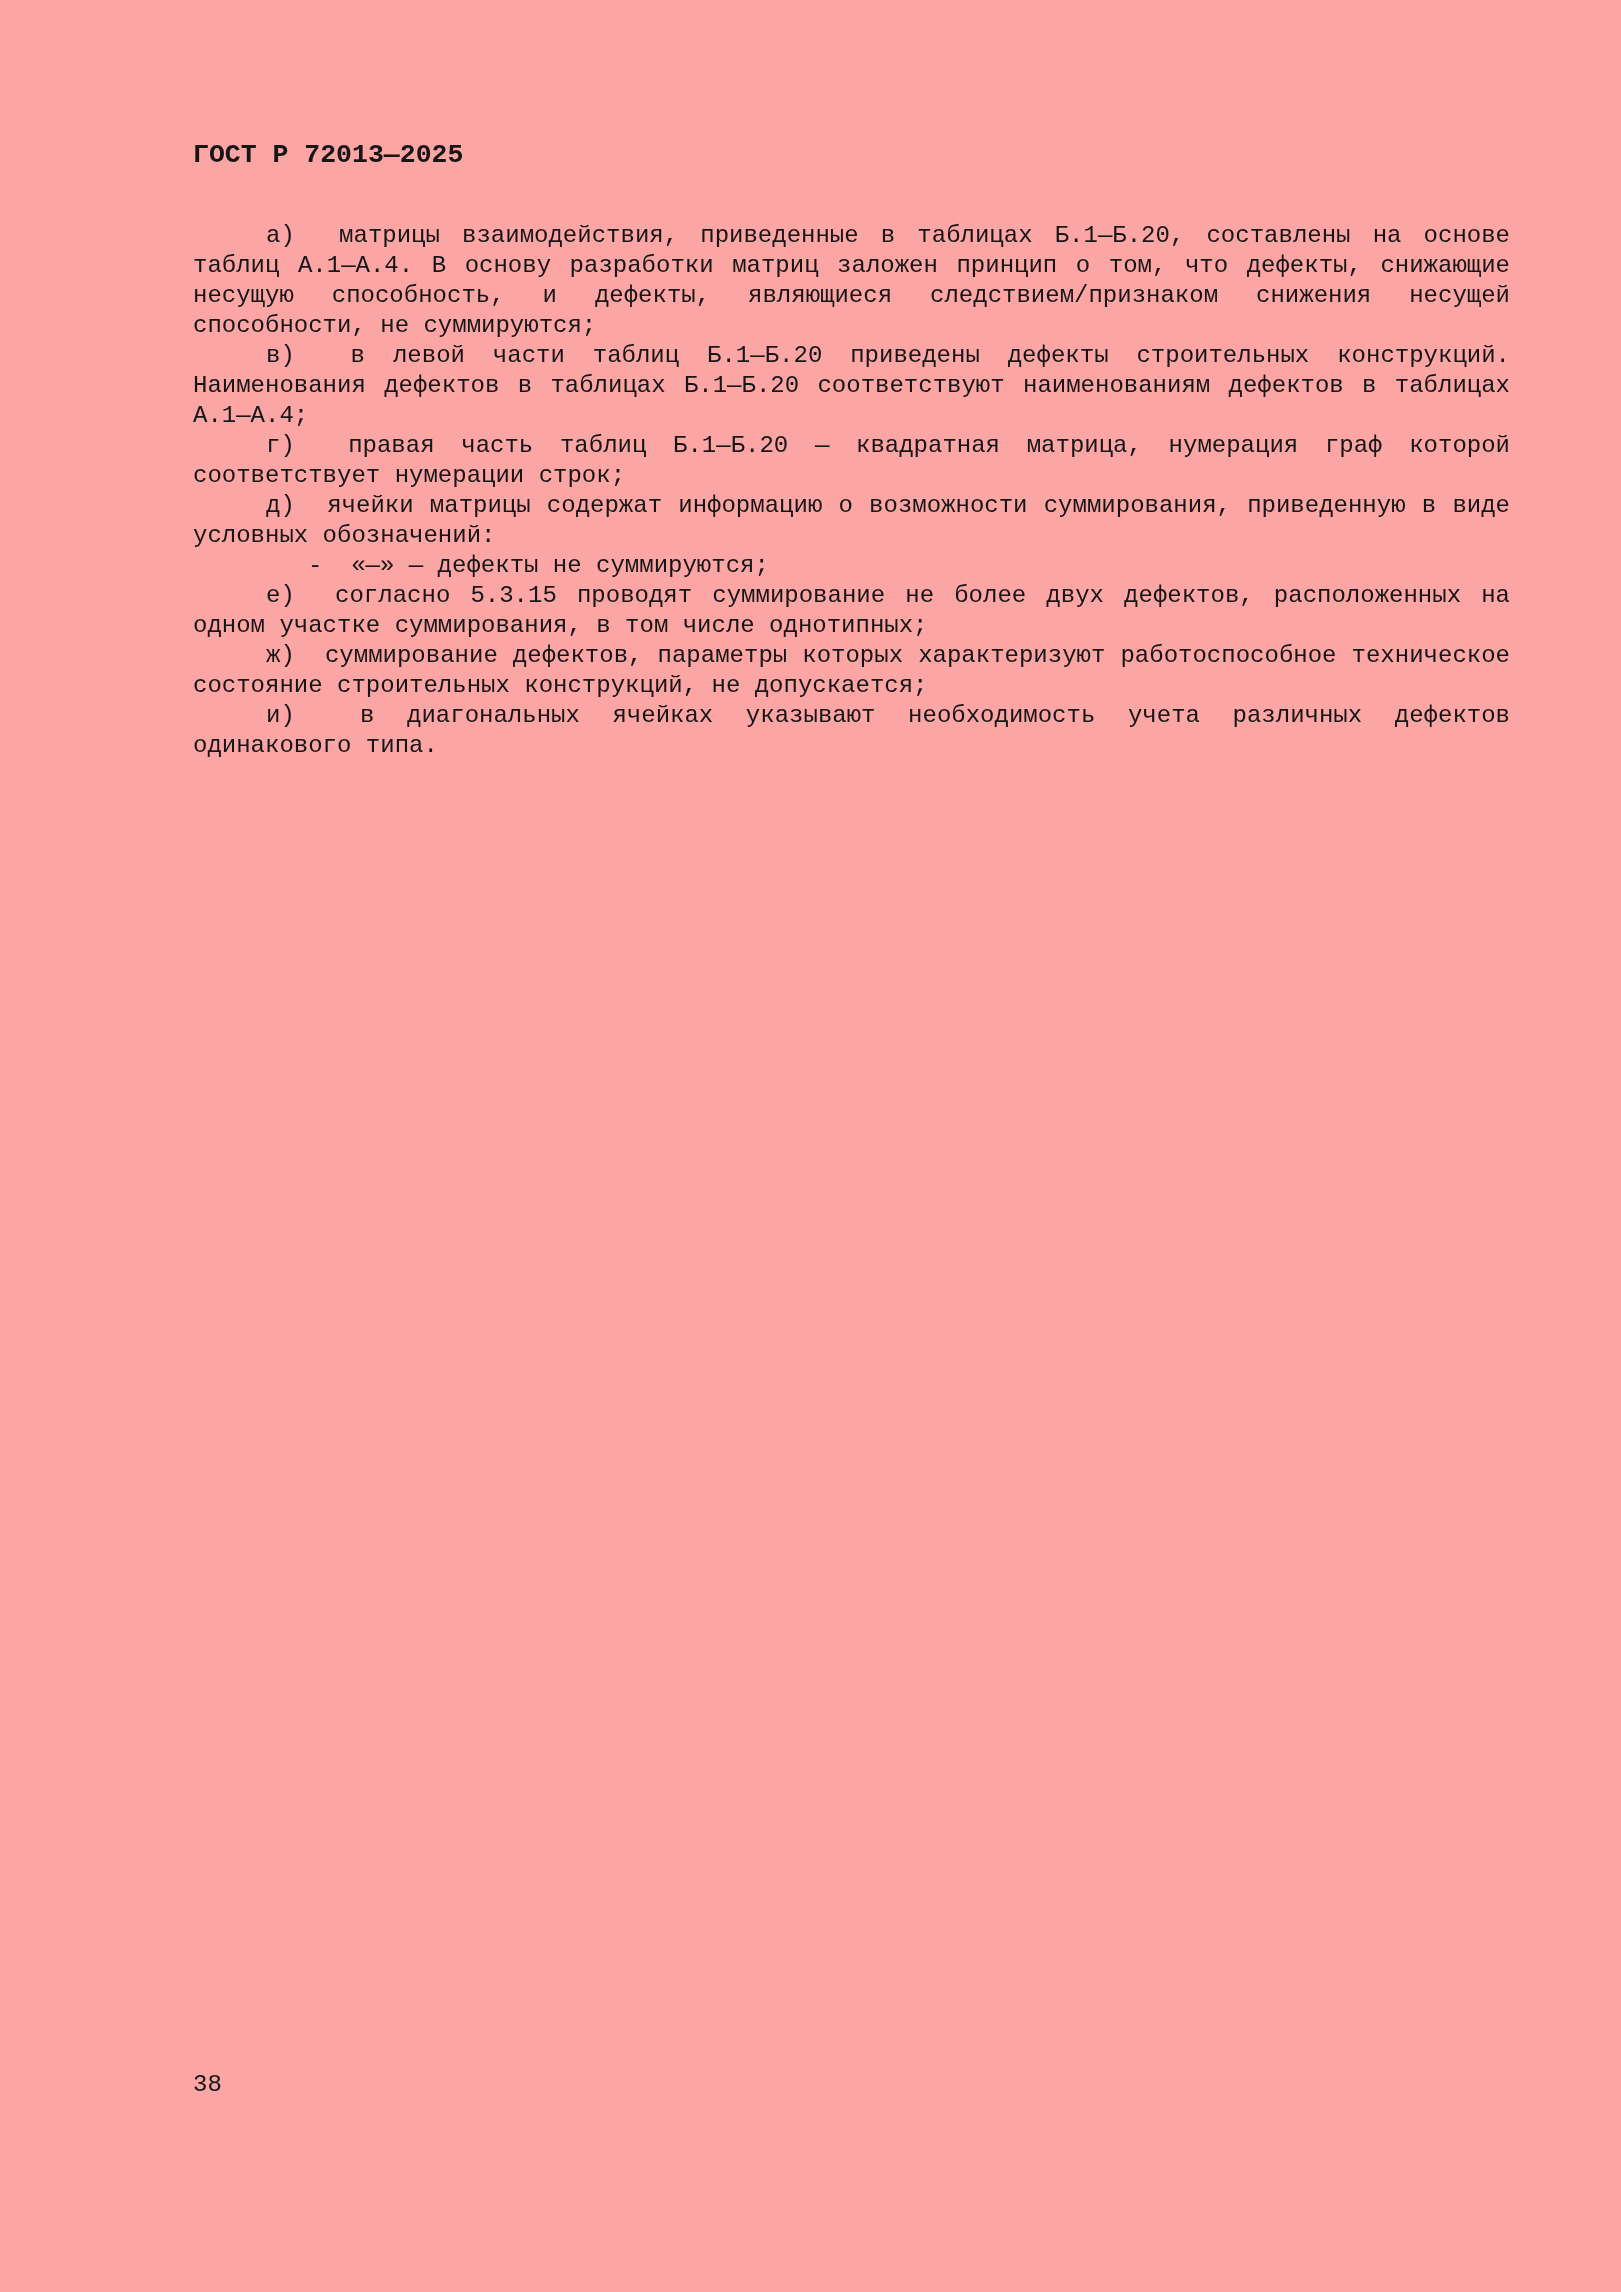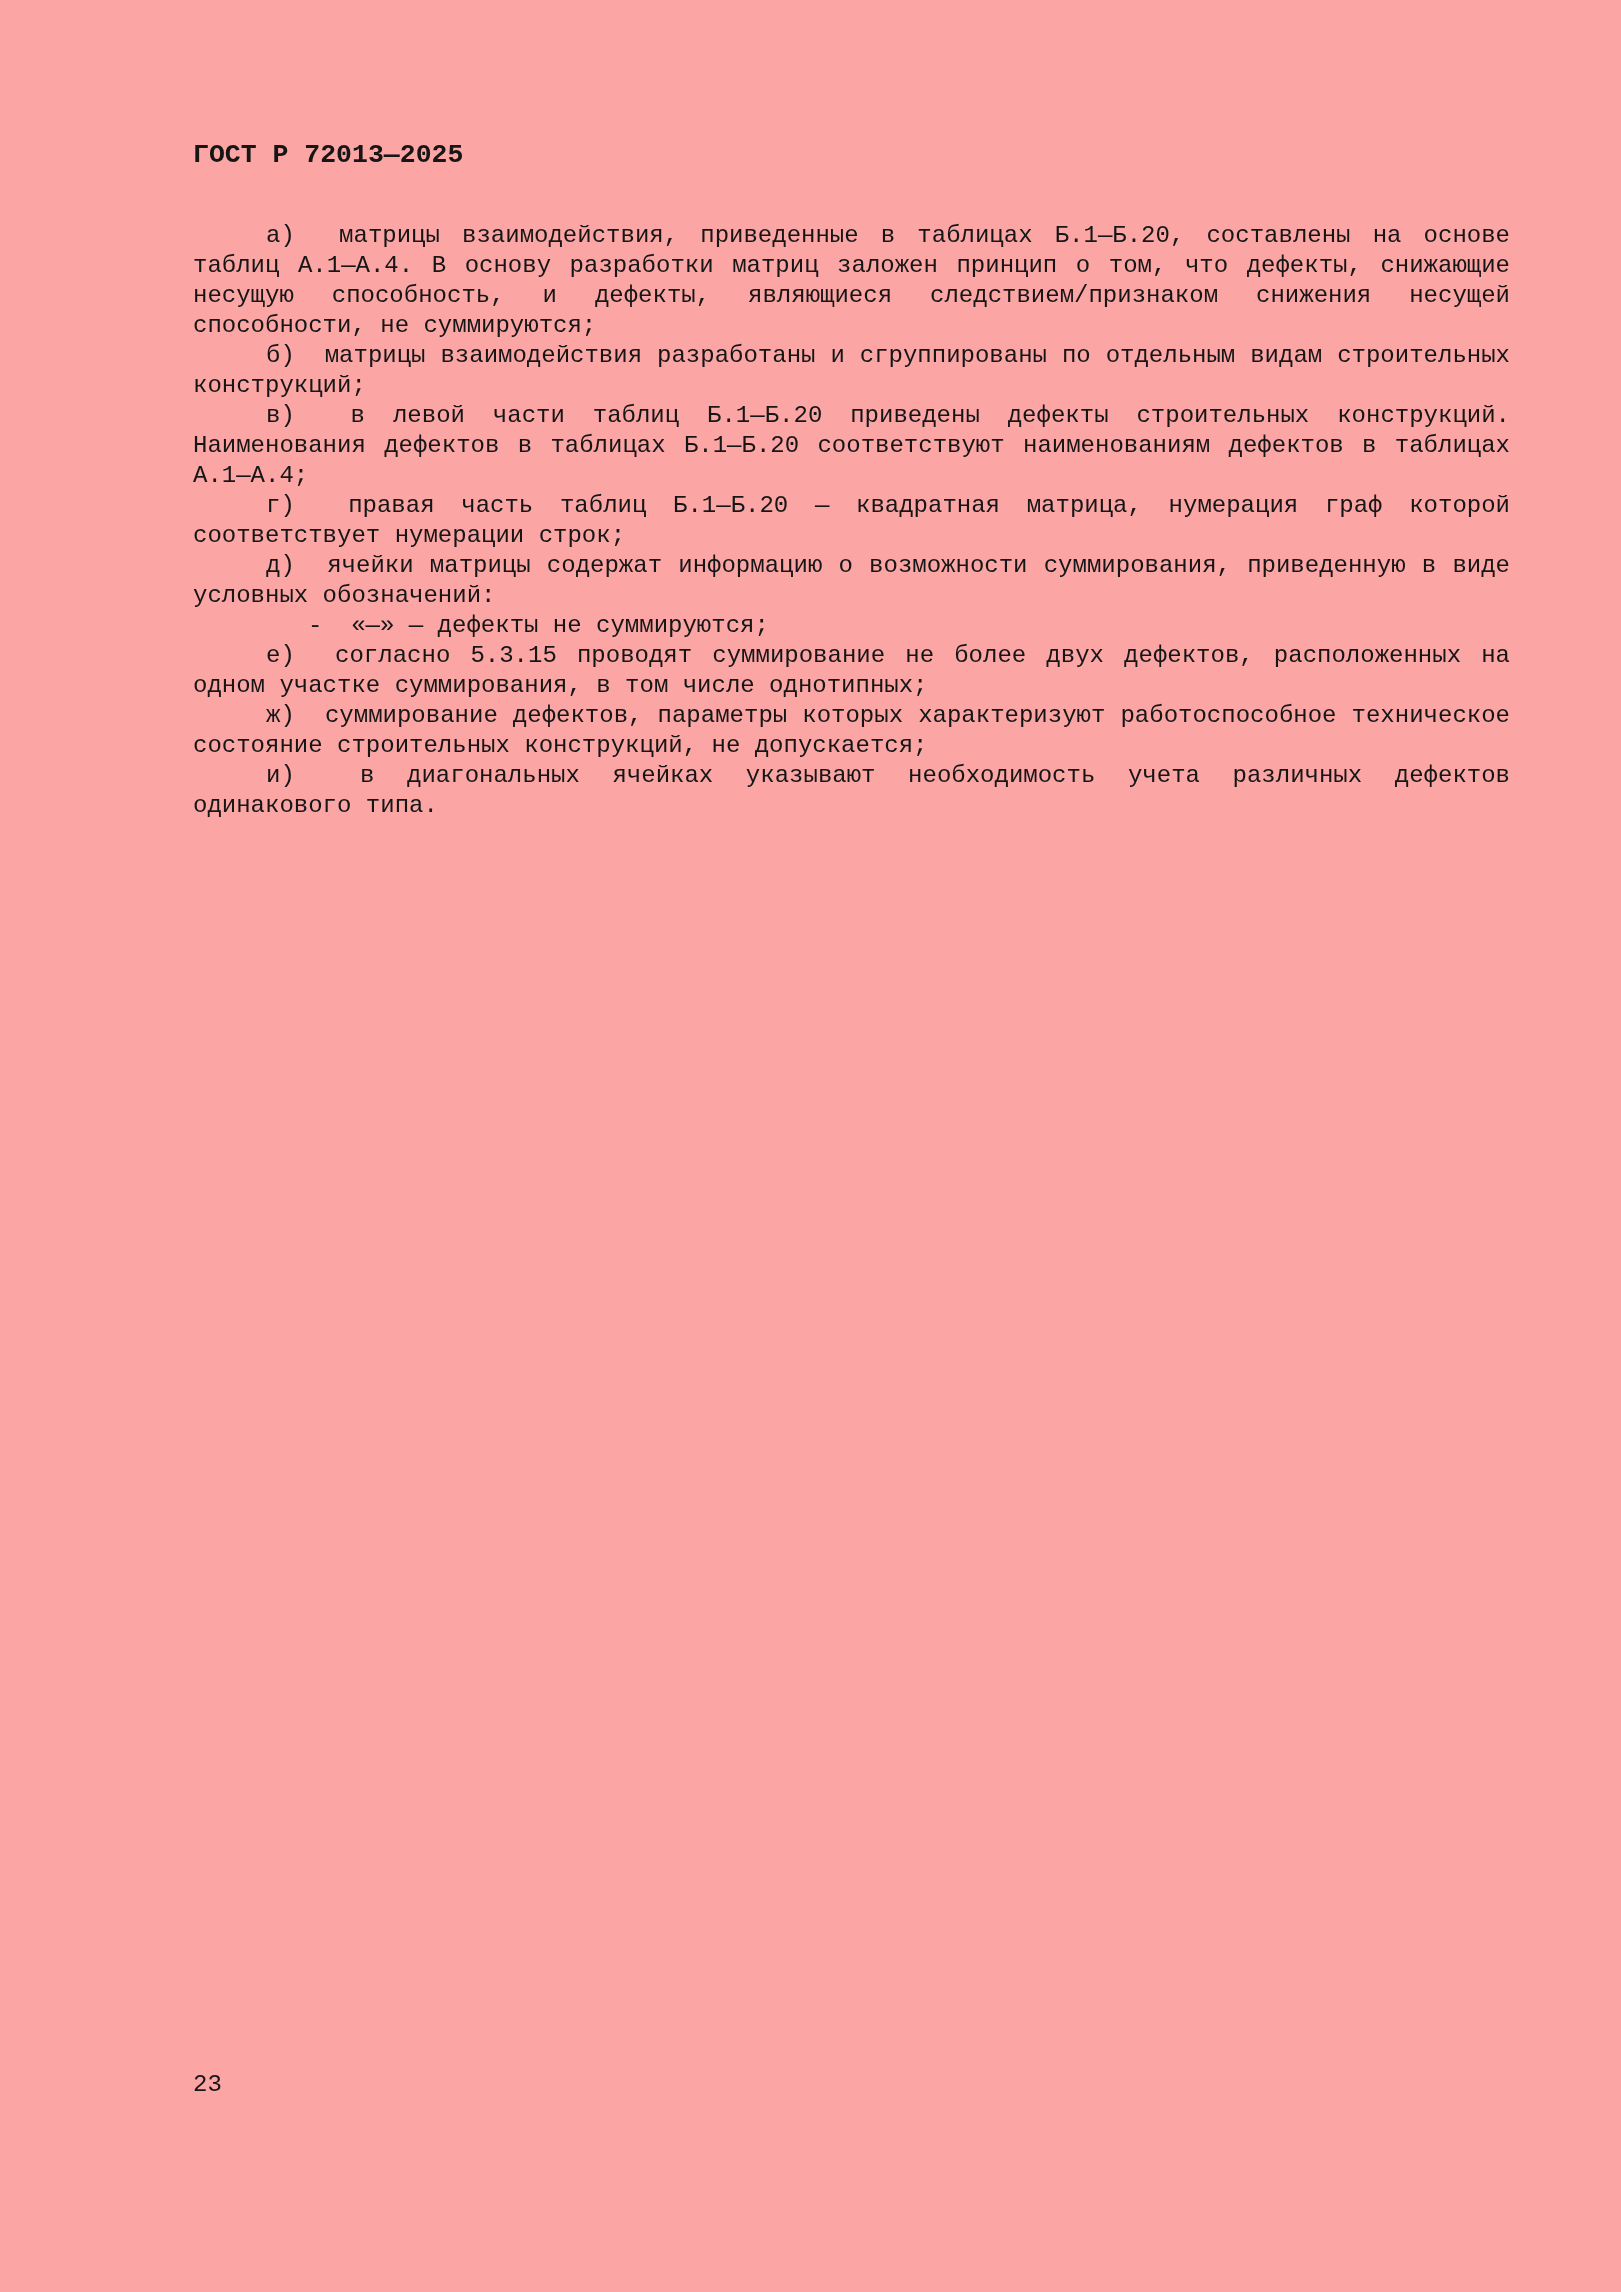--- a/index.html
+++ b/index.html
@@ -53,26 +53,25 @@
 </style>
 </head>
 <body>
 
 <div class="page">
 
   <div class="doc-header">ГОСТ Р 72013—2025</div>
 
   <div class="doc-body">
     <p class="para">а)&nbsp; матрицы взаимодействия, приведенные в таблицах Б.1—Б.20, составлены на основе таблиц А.1—А.4. В основу разработки матриц заложен принцип о том, что дефекты, снижающие несущую способность, и дефекты, являющиеся следствием/признаком снижения несущей способности, не суммируются;</p>
-    <p class="para">б)&nbsp; матрицы взаимодействия разработаны и сгруппированы по отдельным видам строительных конструкций;</p>
     <p class="para">в)&nbsp; в левой части таблиц Б.1—Б.20 приведены дефекты строительных конструкций. Наименования дефектов в таблицах Б.1—Б.20 соответствуют наименованиям дефектов в таблицах А.1—А.4;</p>
     <p class="para">г)&nbsp; правая часть таблиц Б.1—Б.20 — квадратная матрица, нумерация граф которой соответствует нумерации строк;</p>
     <p class="para">д)&nbsp; ячейки матрицы содержат информацию о возможности суммирования, приведенную в виде условных обозначений:</p>
     <p class="para bullet">-&nbsp; «—» — дефекты не суммируются;</p>
     <p class="para">е)&nbsp; согласно 5.3.15 проводят суммирование не более двух дефектов, расположенных на одном участке сум­мирования, в том числе однотипных;</p>
     <p class="para">ж)&nbsp; суммирование дефектов, параметры которых характеризуют работоспособное техническое состояние строительных конструкций, не допускается;</p>
     <p class="para">и)&nbsp; в диагональных ячейках указывают необходимость учета различных дефектов одинакового типа.</p>
   </div>
 
-  <div class="page-number">23</div>
+  <div class="page-number">38</div>
 
 </div>
 
 
 </body></html>

